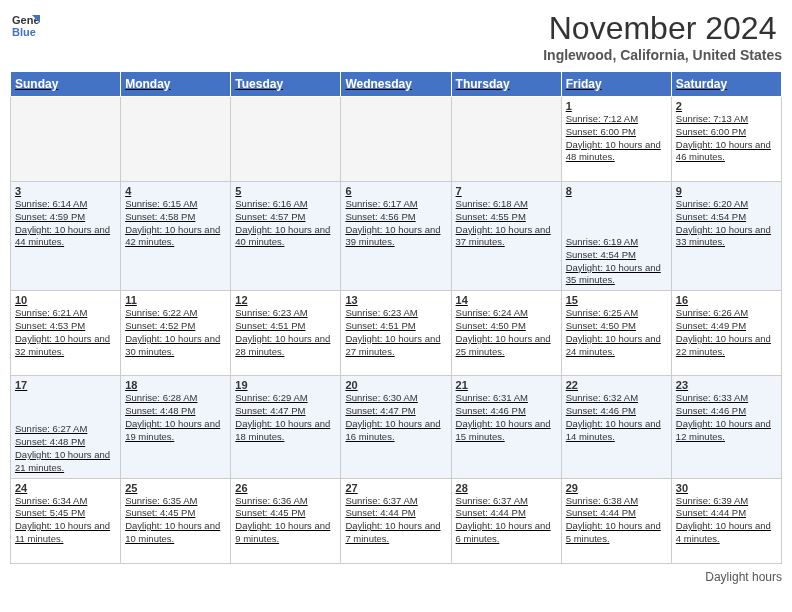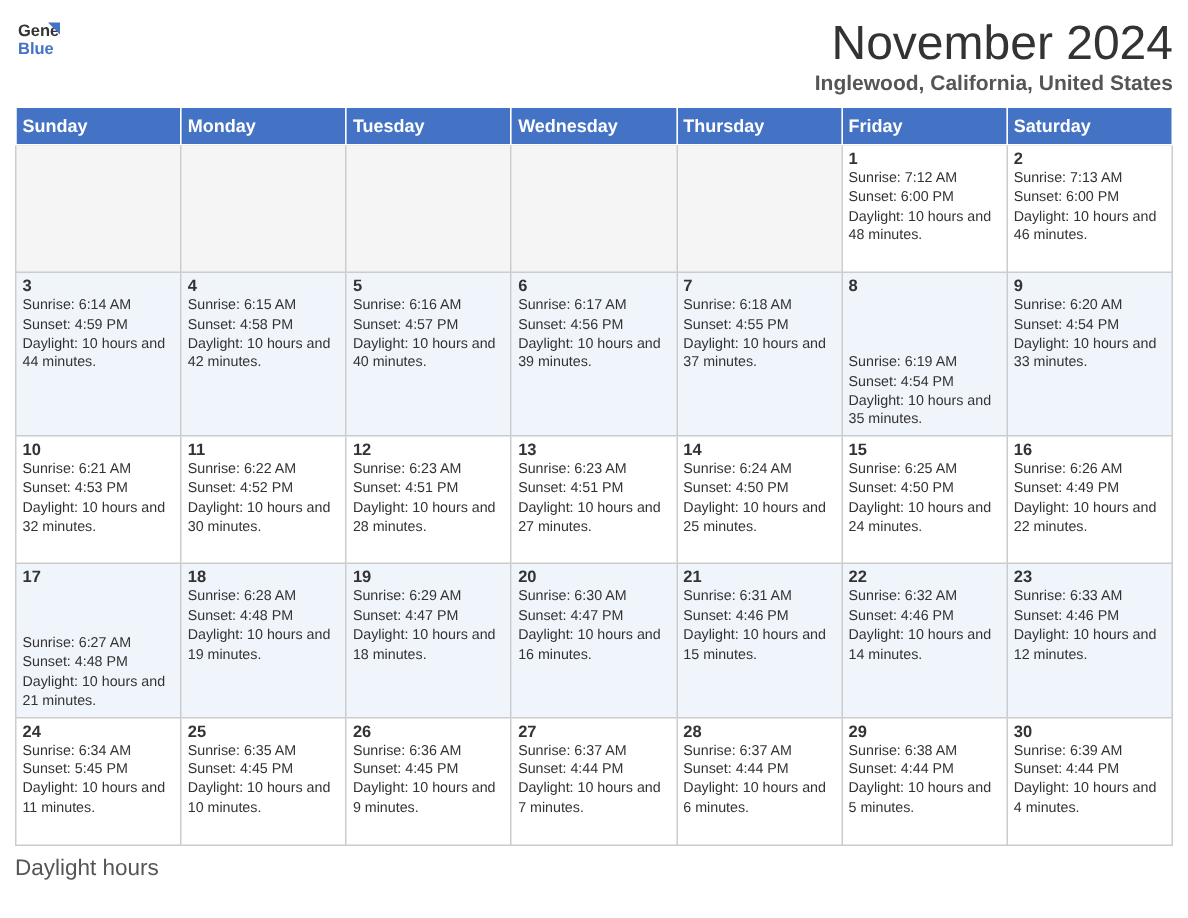--- a/index.html
+++ b/index.html
@@ -25,29 +25,31 @@
       width: 30px;
       height: 30px;
     }
     .title-block {
       text-align: right;
     }
     .month-title {
       font-size: 32px;
       color: #333;
       font-weight: normal;
+      text-align: center;
     }
     .location {
       font-size: 14px;
       color: #555;
       font-weight: bold;
     }
     .calendar {
       width: 100%;
       border-collapse: collapse;
+      text-decoration: underline;
     }
     .calendar th {
       background: #4472C4;
       color: #fff;
       font-size: 12px;
       font-weight: bold;
       padding: 5px 4px;
       text-align: left;
       border: 1px solid #fff;
     }
@@ -76,23 +78,23 @@
       display: block;
       margin-bottom: 1px;
     }
     .day-info {
       font-size: 9.5px;
       line-height: 1.35;
       color: #333;
     }
     .footer {
       margin-top: 6px;
-      font-size: 15px;
+      font-size: 12px;
       color: #555;
-      text-align: left;
+      text-align: right;
     }
   </style>
 </head>
 <body>
 
 <div class="header">
   <div class="logo">
     <svg class="logo-icon" viewBox="0 0 30 30">
       <text x="2" y="14" font-size="11" font-weight="bold" fill="#333">General</text>
       <text x="2" y="26" font-size="11" font-weight="bold" fill="#4472C4">Blue</text>

